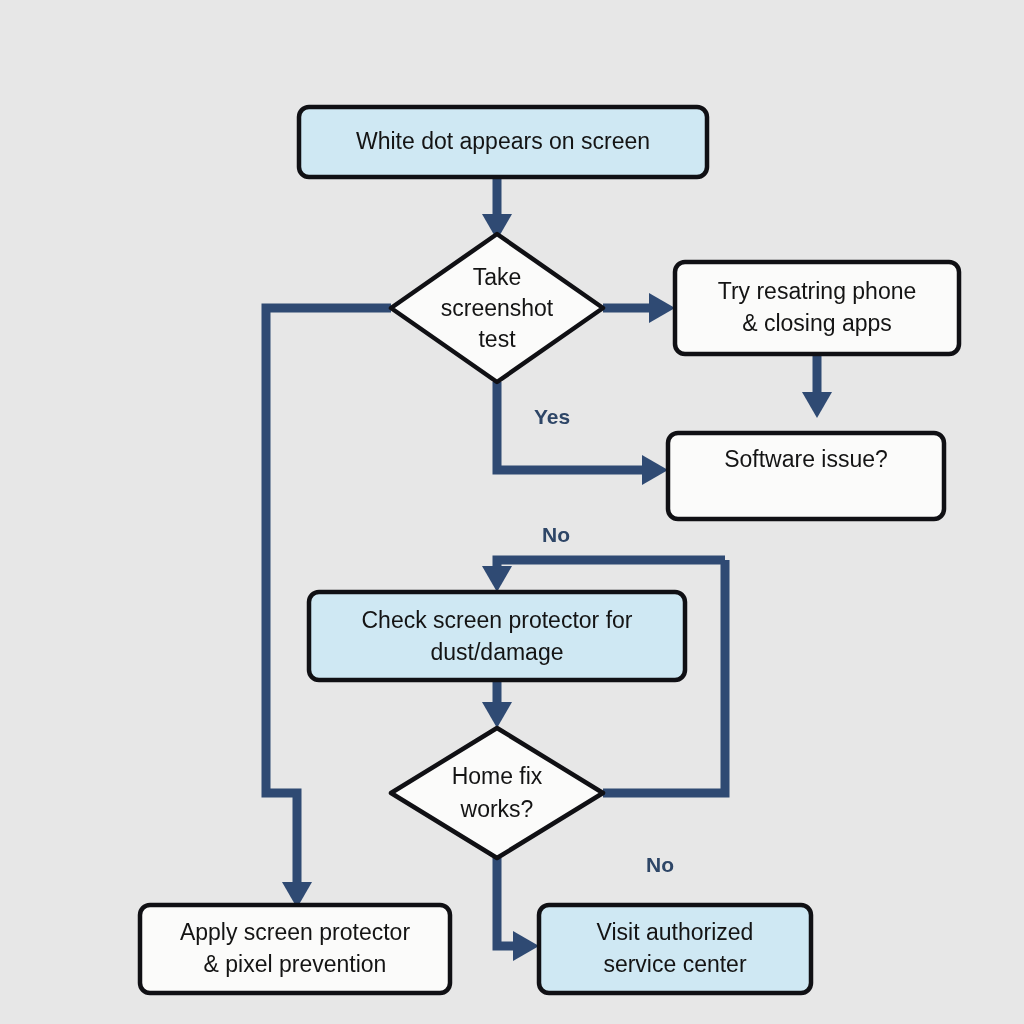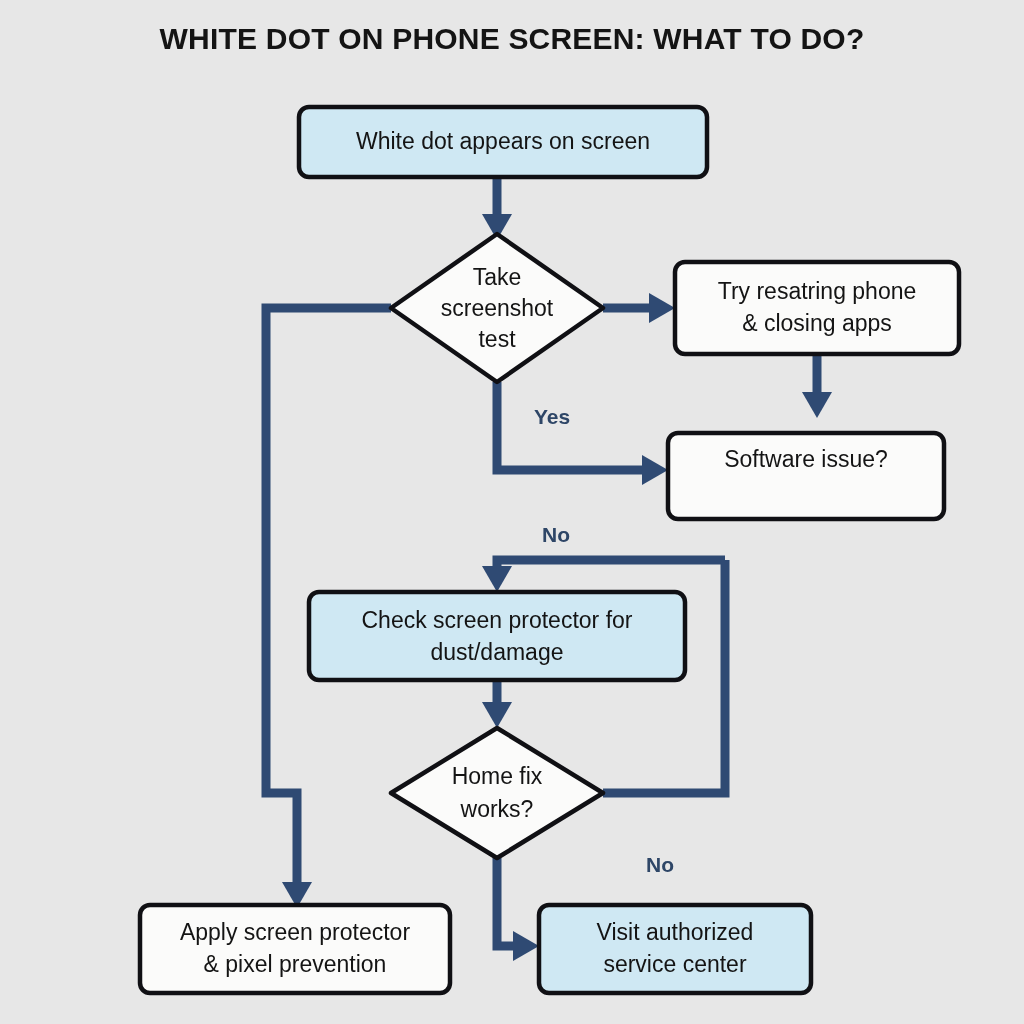--- a/index.html
+++ b/index.html
@@ -62,21 +62,20 @@
   }
   .arrow-head {
     fill: #2f4a73;
   }
 </style>
 </head>
 <body>
 
 <div id="canvas">
 
-  <div id="chart-title">WHITE DOT ON PHONE SCREEN: WHAT TO DO?</div>
 
   <svg id="flow-svg" width="1024" height="1024">
 
     <g>
 
       <g>
         <path class="connector" d="M 497,177 L 497,222"></path>
         <polygon class="arrow-head" points="497,240 482,214 512,214"></polygon>
       </g>
 

